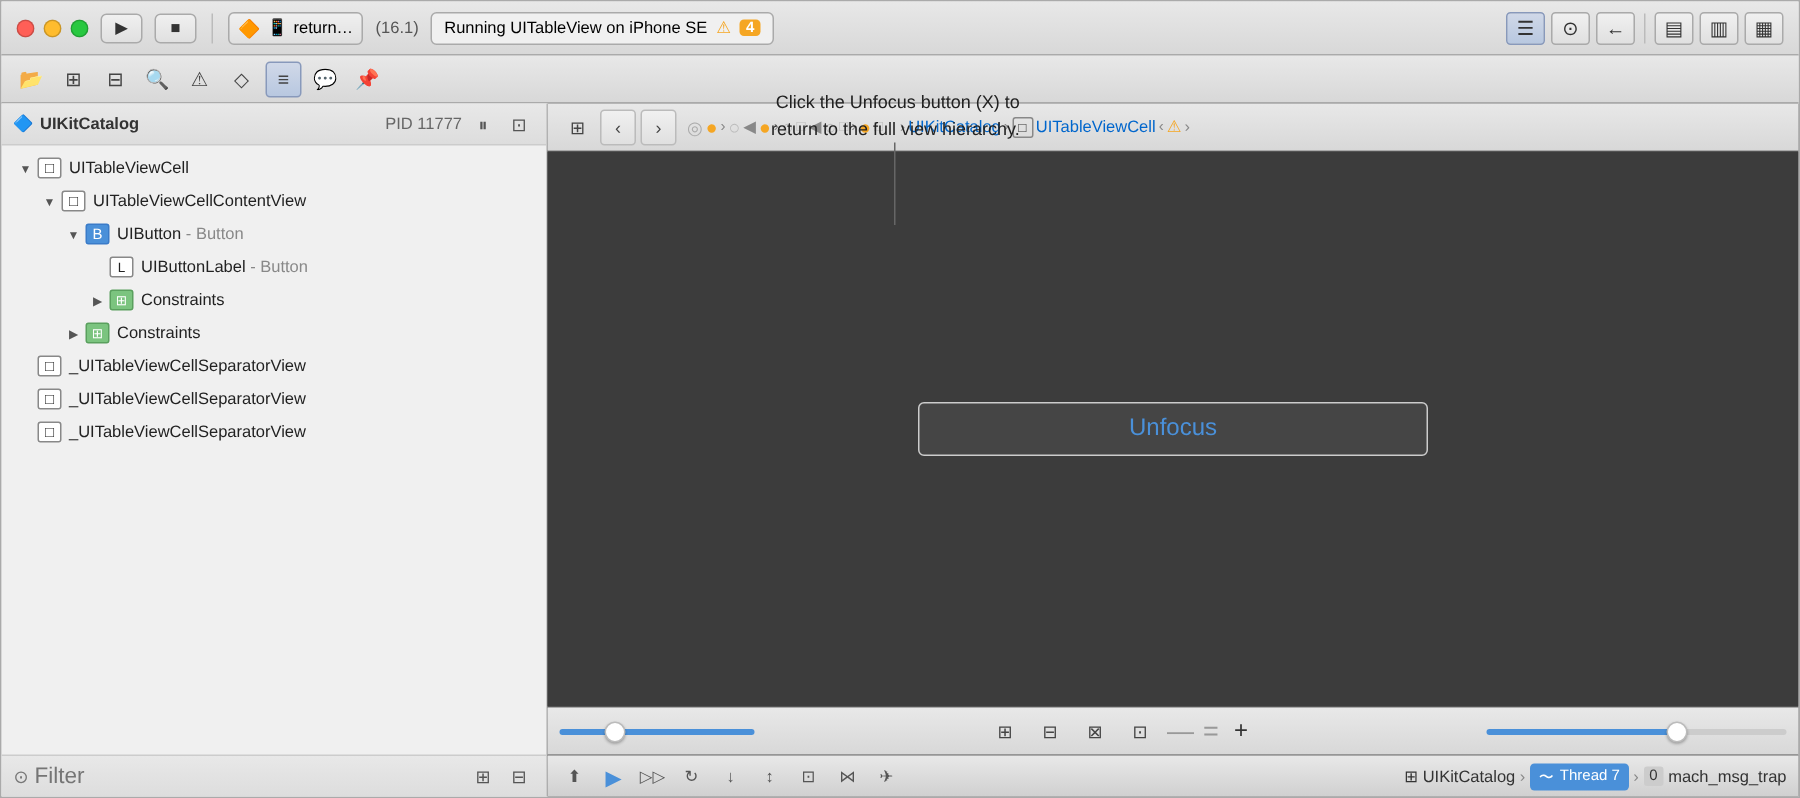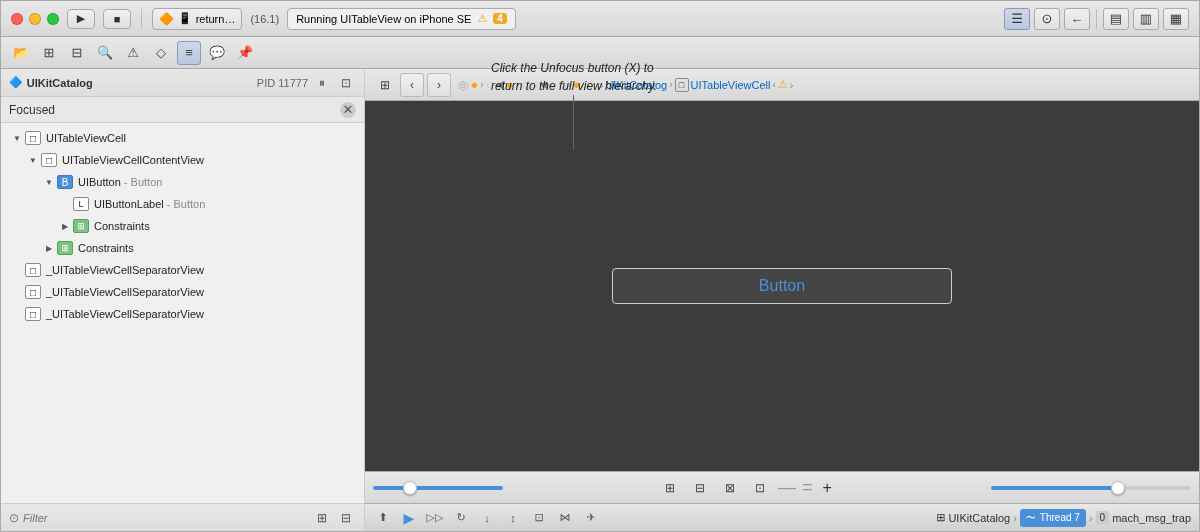--- a/index.html
+++ b/index.html
@@ -297,23 +297,22 @@
     .filter-icon {
       font-size: 12px;
       color: #777;
     }
 
     .filter-input {
       flex: 1;
       background: transparent;
       border: none;
       outline: none;
-      font-size: 11px;
+      font-size: 15px;
       color: #333;
-      font-style: italic;
     }
 
     .panel-footer-btn {
       width: 20px;
       height: 20px;
       display: flex;
       align-items: center;
       justify-content: center;
       cursor: pointer;
       font-size: 12px;
@@ -556,45 +555,41 @@
     <div class="debug-toolbar-btn">⊟</div>
     <div class="debug-toolbar-btn">🔍</div>
     <div class="debug-toolbar-btn">⚠</div>
     <div class="debug-toolbar-btn">◇</div>
     <div class="debug-toolbar-btn active" style="background:linear-gradient(to bottom,#d0d8e8,#b8c8e0);border:1px solid #8899bb;border-radius:3px;">≡</div>
     <div class="debug-toolbar-btn">💬</div>
     <div class="debug-toolbar-btn">📌</div>
   </div>
 
   <div style="position:relative; height:0; overflow:visible; z-index:100;">
-    <div style="position:absolute; left:490px; top:-10px; text-align:left; pointer-events:none;font-style:italic;">
+    <div style="position:absolute; left:513px; top:-10px; text-align:right; pointer-events:none;">
       <div style="font-size:12px; color:#222; line-height:1.5; background:transparent;">
         <div>Click the Unfocus button (X) to</div>
         <div>return to the full view hierarchy.</div>
       </div>
       <div style="width:1px; height:55px; background:#666; margin:0 auto;"></div>
     </div>
   </div>
 
   <div class="content-area">
 
     <div class="left-panel">
 
       <div class="panel-header">
         <span style="font-size:11px; color:#555;">🔷</span>
         <span class="panel-title">UIKitCatalog</span>
         <span style="font-size:11px; color:#666;">PID 11777</span>
         <div class="panel-icon-btn">⏸</div>
         <div class="panel-icon-btn">⊡</div>
       </div>
 
-      <div class="focused-bar">
-        <span class="focused-label">Focused</span>
-        <div class="close-btn">✕</div>
-      </div>
 
       <div class="tree-view">
 
         <div class="tree-item">
           <span class="tree-indent" style="width:4px;"></span>
           <span class="tree-arrow">▼</span>
           <span class="tree-icon">□</span>
           <span class="tree-label">UITableViewCell</span>
         </div>
 
@@ -697,21 +692,21 @@
           <span class="vh-breadcrumb-item">UITableViewCell</span>
           <span style="color:#888; font-size:10px;">‹</span>
           <span style="color:#f5a623;">⚠</span>
           <span style="color:#888;">›</span>
         </div>
       </div>
 
       <div class="canvas-area">
         <div class="phone-frame">
           <div class="button-preview">
-            <span>Button</span>
+            <span>Unfocus</span>
           </div>
         </div>
       </div>
 
       <div class="canvas-toolbar">
 
         <div class="slider-container">
           <div class="slider" style="width:130px;">
             <div class="slider-thumb"></div>
           </div>

